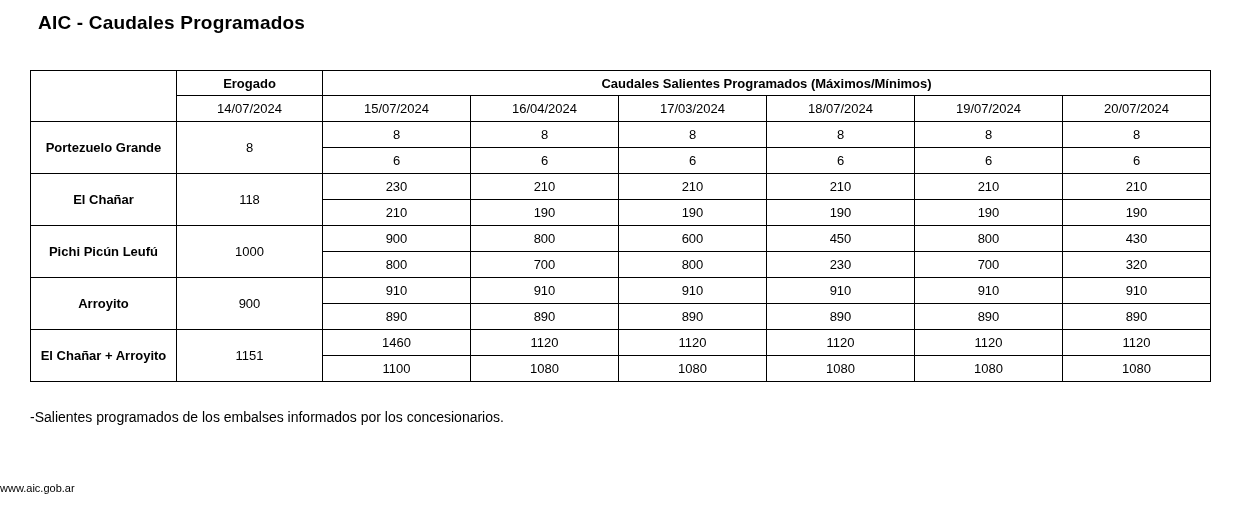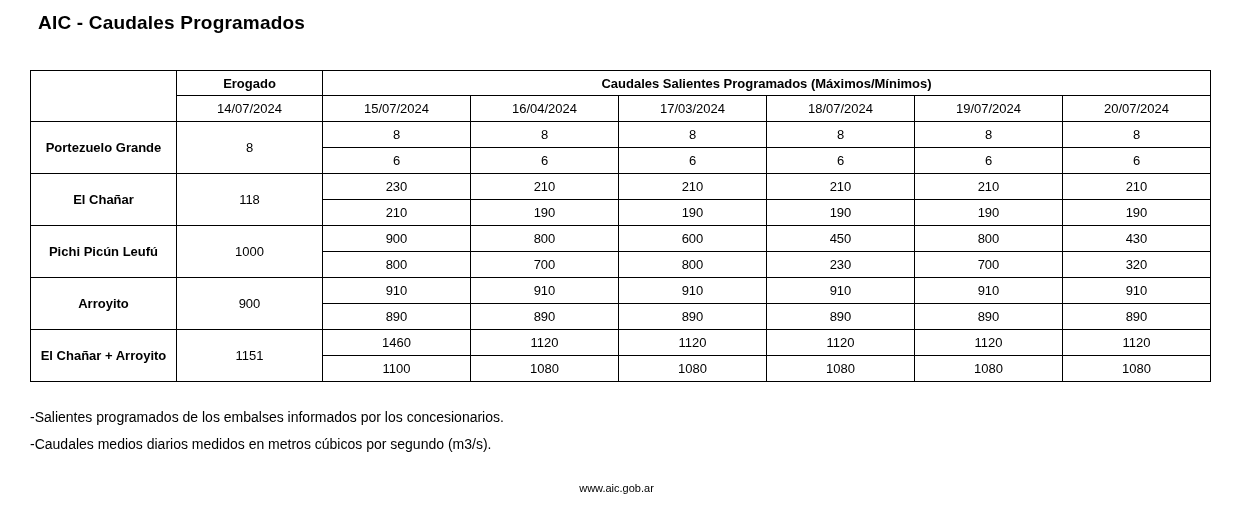--- a/index.html
+++ b/index.html
@@ -55,21 +55,21 @@
     left: 30px;
     top: 404px;
     font-size: 14px;
     line-height: 27px;
   }
   .website {
     position: absolute;
     left: 0;
     top: 482px;
     width: 100%;
-    text-align: center;
+    text-align: left;
     font-size: 11px;
   }
 </style>
 </head>
 <body>
 
 <h1 class="title">AIC - Caudales Programados</h1>
 
 <table class="flows">
   <colgroup>
@@ -187,16 +187,15 @@
         <td>1080</td>
         <td>1080</td>
         <td>1080</td>
         <td>1080</td>
       </tr>
     </tbody>
 </table>
 
 <div class="notes">
   <div>-Salientes programados de los embalses informados por los concesionarios.</div>
-  <div>-Caudales medios diarios medidos en metros cúbicos por segundo (m3/s).</div>
 </div>
 
 <div class="website">www.aic.gob.ar</div>
 
 </body></html>

